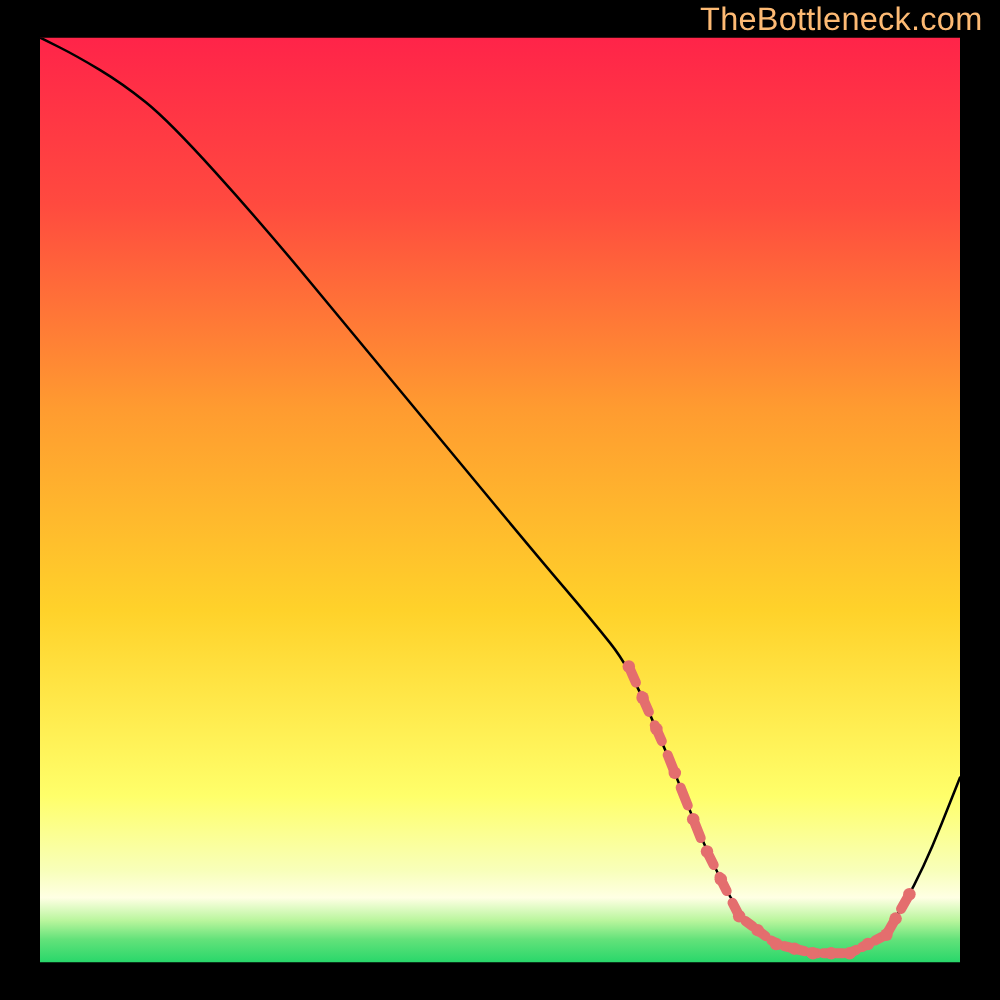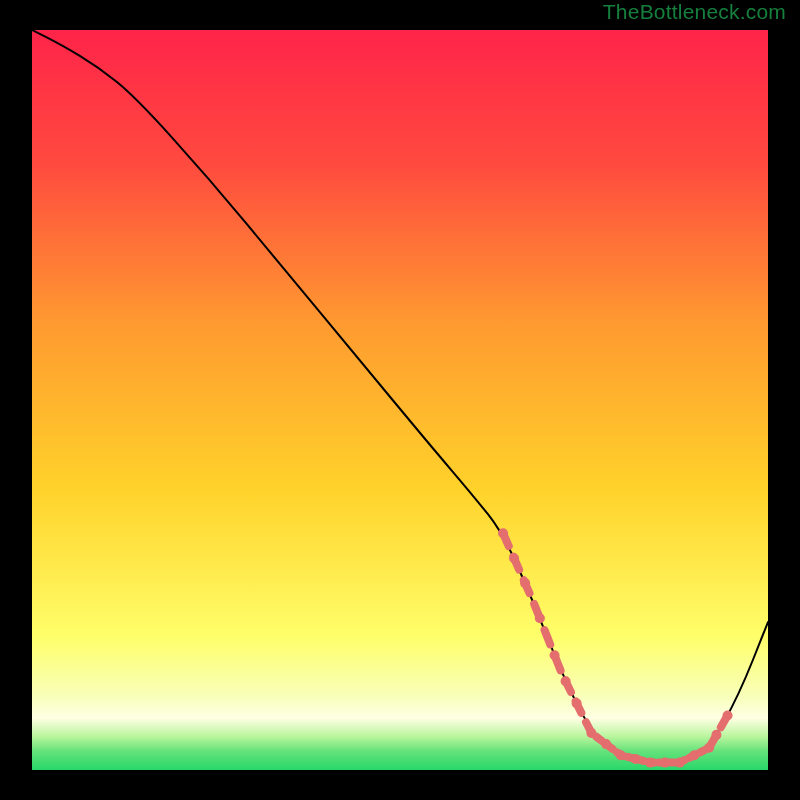--- a/index.html
+++ b/index.html
@@ -7,23 +7,23 @@
   .frame {
     width: 800px;
     height: 800px;
     background: #000;
     position: relative;
   }
   .attribution {
     position: absolute;
     top: 0;
     right: 14px;
-    color: #15803d;
+    color: #fdba74;
     font-family: Arial, Helvetica, sans-serif;
-    font-size: 21px;
+    font-size: 26px;
     font-weight: 400;
     letter-spacing: 0.2px;
   }
   .plot-wrap {
     position: absolute;
     left: 32px;
     top: 30px;
     width: 736px;
     height: 740px;
   }

